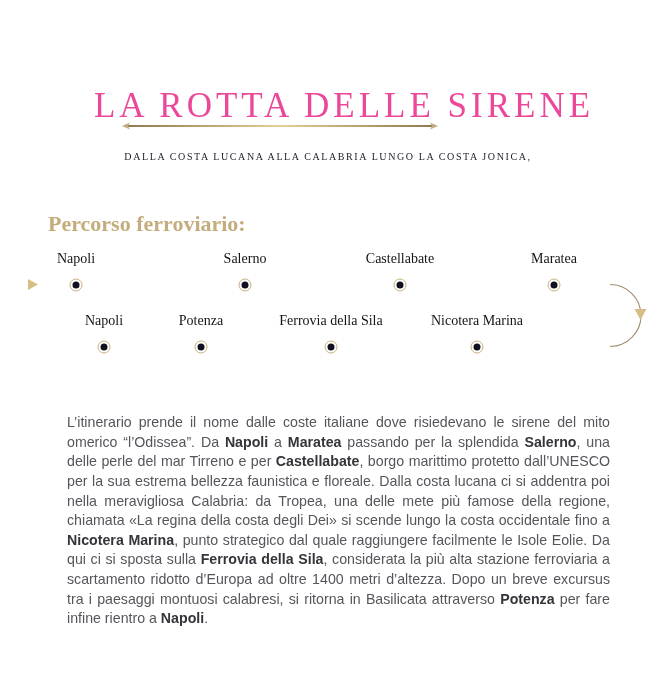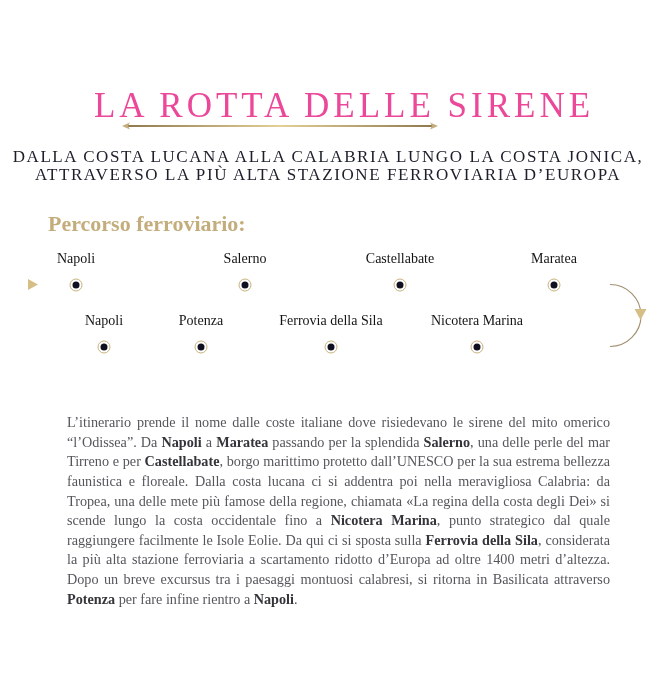--- a/index.html
+++ b/index.html
@@ -3,35 +3,35 @@
 <meta charset="utf-8">
 <style>
   html, body { margin: 0; padding: 0; background: #ffffff; }
   body { width: 656px; height: 675px; position: relative; overflow: hidden;
          font-family: "Liberation Serif", "DejaVu Serif", serif; color: #1a1c2c; }
   .title { position: absolute; left: 0; width: 656px; top: 70px; text-align: center;
            font-size: 35px; letter-spacing: 4px; color: #ec4899; font-weight: normal;
            font-family: "Liberation Serif", serif; margin: 16px; }
   .title-rule { position: absolute; left: 122px; top: 121px; width: 316px; height: 10px; }
   .subtitle { position: absolute; left: 0; width: 656px; top: 148px; text-align: center;
-              font-size: 17px; letter-spacing: 1.6px; line-height: 18px; color: #1c1e2a;
+              font-size: 10px; letter-spacing: 1.6px; line-height: 18px; color: #1c1e2a;
               font-family: "Liberation Serif", serif; }
   .section-label { position: absolute; left: 48px; top: 211px; font-size: 22px; font-weight: bold;
                    color: #c4ad7c; font-family: "Liberation Serif", serif; }
   .route { position: absolute; left: 0; top: 240px; width: 656px; height: 120px; }
   .station-label { position: absolute; font-size: 14px; color: #141414; white-space: nowrap;
                    transform: translateX(-50%); font-family: "Liberation Serif", serif; }
   .station-dot { position: absolute; width: 13px; height: 13px; border-radius: 50%;
                  background: #ffffff; border: 1px solid #c9b27d; transform: translate(-50%, -50%);
                  box-sizing: border-box; }
   .station-dot::after { content: ""; position: absolute; left: 50%; top: 50%; width: 7px; height: 7px;
                         margin: -3.5px 0 0 -3.5px; border-radius: 50%; background: #101020; }
   .body-text { position: absolute; left: 67px; top: 399px; width: 543px; font-size: 14.2px;
                line-height: 19.6px; color: #55565c; text-align: justify;
-               font-family: Liberation Serif, serif; }
+               font-family: Liberation Sans, sans-serif; }
   .body-text b { color: #34353a; }
 </style>
 </head>
 <body>
 
 <h1 class="title">LA ROTTA DELLE SIRENE</h1>
 
 <svg class="title-rule" viewBox="0 0 316 10" preserveAspectRatio="none" style="left:122px;width:316px;">
   <defs>
     <linearGradient id="g1" x1="0" x2="1" y1="0" y2="0">
@@ -40,21 +40,20 @@
       <stop offset="1" stop-color="#8e7a4e"></stop>
     </linearGradient>
   </defs>
   <rect x="6" y="4" width="304" height="2" fill="url(#g1)"></rect>
   <polygon points="0,5 8,1.5 6,5 8,8.5" fill="#c4ad7c"></polygon>
   <polygon points="316,5 308,1.5 310,5 308,8.5" fill="#c4ad7c"></polygon>
 </svg>
 
 <div class="subtitle">
   <div>DALLA COSTA LUCANA ALLA CALABRIA LUNGO LA COSTA JONICA,</div>
-  <div>ATTRAVERSO LA PIÙ ALTA STAZIONE FERROVIARIA D’EUROPA</div>
 </div>
 
 <div class="section-label">Percorso ferroviario:</div>
 
 <div class="route">
   <svg width="656" height="120" style="position:absolute;left:0;top:0;">
     <defs>
       <linearGradient id="g2" x1="0" x2="1" y1="0" y2="0">
         <stop offset="0" stop-color="#e3d2a4"></stop>
         <stop offset="1" stop-color="#a08b5c"></stop>

